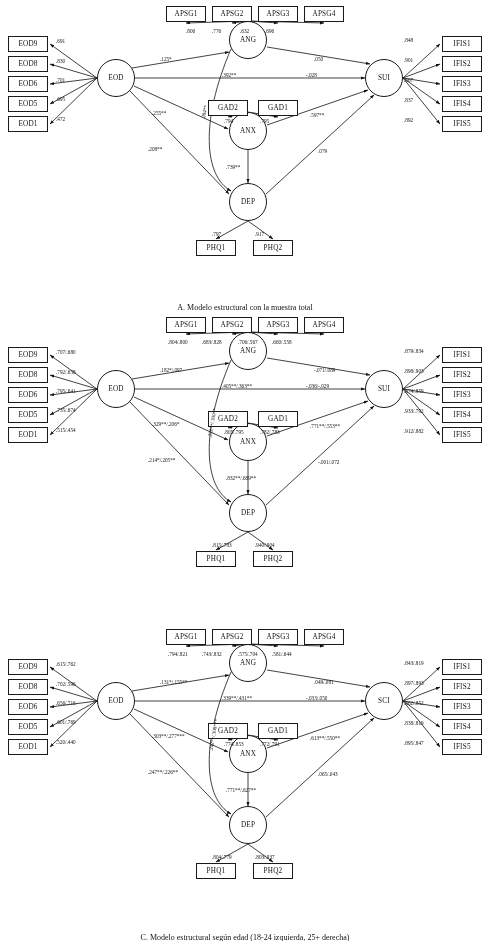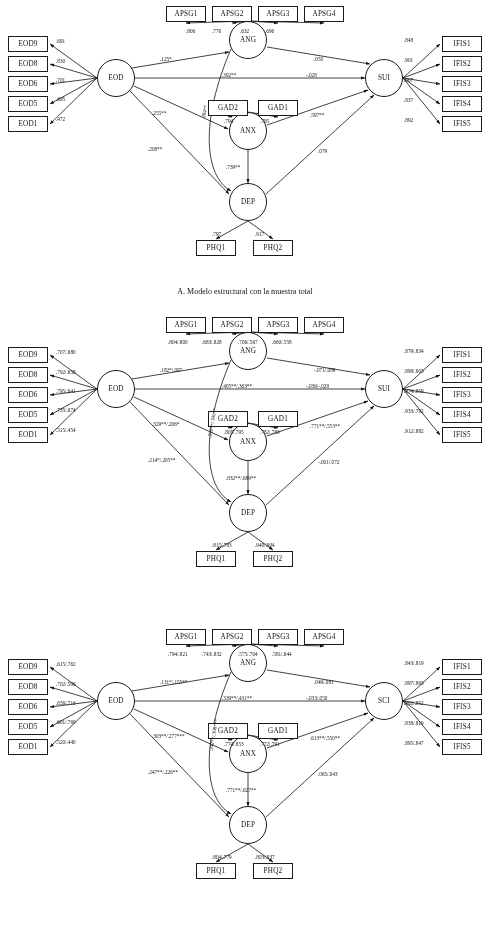--- a/index.html
+++ b/index.html
@@ -8,21 +8,21 @@
   #panelA{height:311px;}
   #panelB{height:312px;}
   #panelC{height:318px;}
   .stage{position:absolute;left:0;top:0;width:490px;height:100%;}
   svg.wires{position:absolute;left:0;top:0;width:490px;height:100%;overflow:visible;}
   .node{position:absolute;box-sizing:border-box;display:flex;align-items:center;justify-content:center;
         border:1px solid #1a1a1a;background:#fff;font-size:7.2px;letter-spacing:.2px;color:#111;}
   .rect{width:40px;height:16px;}
   .circ{width:38px;height:38px;border-radius:50%;}
   .lbl{position:absolute;font-size:5.2px;color:#111;white-space:nowrap;transform-origin:center;}
-  .caption{position:absolute;left:0;width:490px;text-align:center;font-size:8px;color:#111;}
+  .caption{position:absolute;left:0;width:490px;text-align:center;font-size:8px;color:#111;margin-top:16px;}
 </style>
 </head>
 <body>
 
 <div class="panel" id="panelA">
     <div class="stage">
       <svg class="wires" viewBox="0 0 490 311" preserveAspectRatio="none">
         <defs>
           <marker id="ahA" markerWidth="6" markerHeight="6" refX="5.2" refY="2" orient="auto" markerUnits="strokeWidth">
             <path d="M0,0 L5.5,2 L0,4 z" fill="#111"></path>
@@ -279,14 +279,15 @@
       <div class="lbl" style="left: 160px; top: 56px;">.131*/.155**</div>
       <div class="lbl" style="left: 222px; top: 72px;">.339**/.431**</div>
       <div class="lbl" style="left: 314px; top: 56px;">.049/.081</div>
       <div class="lbl" style="left: 306px; top: 72px;">-.033/.050</div>
       <div class="lbl" style="left: 152px; top: 110px;">.303**/.277***</div>
       <div class="lbl" style="left: 310px; top: 112px;">.613**/.550**</div>
       <div class="lbl" style="left: 148px; top: 146px;">.247**/.226**</div>
       <div class="lbl" style="left: 318px; top: 148px;">.065/.043</div>
       <div class="lbl" style="left: 226px; top: 163.5px;">.771**/.627**</div>
       <div class="lbl" style="left: 197px; top: 109px; transform: rotate(-80deg);">.242**/.308***</div>
+      <div class="caption" style="top: 294px;">C. Modelo estructural según edad (18-24 izquierda, 25+ derecha)</div>
     </div>
   </div>
 
 </body></html>

